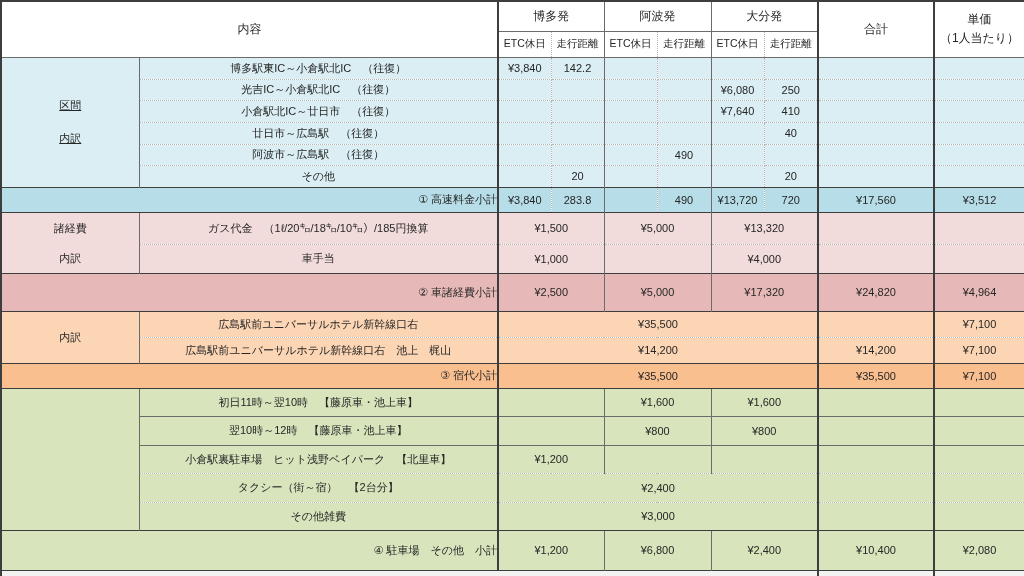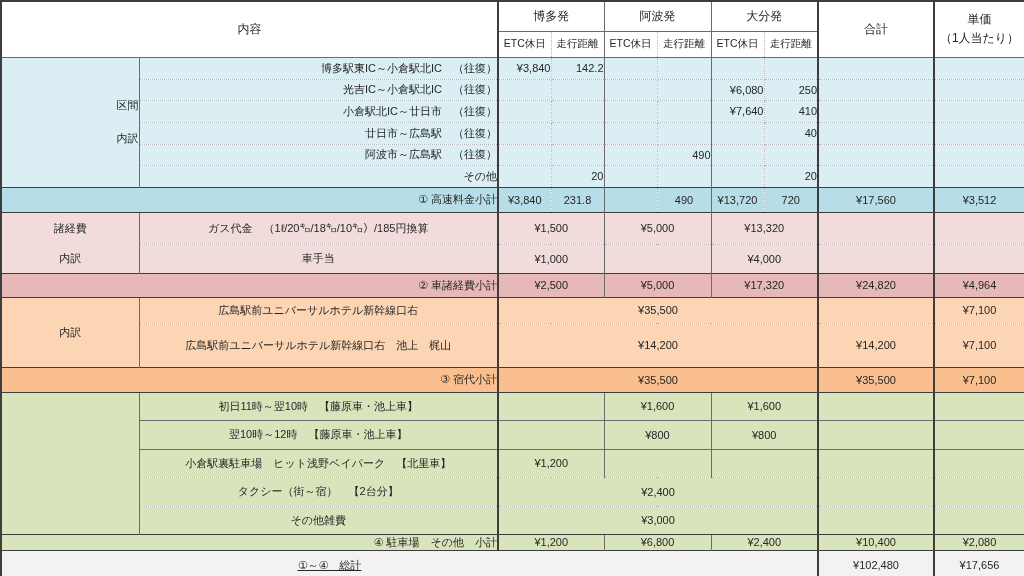--- a/index.html
+++ b/index.html
@@ -20,32 +20,32 @@
   td.hd.sm{font-size:10.5px;}
   td.hd.dr{border-right:1px dotted #b5b5b5;margin-top:44px;}
   td.hd.dl{border-left:1px dotted #b5b5b5;}
   
   td.sl{border-left:1px solid #6b6b6b;}
   td.SL{border-left:2px solid #3d3d3d;}
   
   tr.solid-top td{border-top:1px solid #3d3d3d;}
   tr.thin-top td{border-top:1px solid #6b6b6b;}
   
-  tr.bg-blue td{background:var(--blue_light);text-align:right;}
+  tr.bg-blue td{background:var(--blue_light);}
   tr.bg-blue-sub td{background:var(--blue_mid);}
   tr.bg-pink td{background:var(--pink_light);}
   tr.bg-pink-sub td{background:var(--pink_mid);}
   tr.bg-orange td{background:var(--orange_light);}
   tr.bg-orange-sub td{background:var(--orange_mid);}
   tr.bg-green td,tr.bg-green-sub td{background:var(--green);margin-left:28px;}
   tr.bg-grand td{background:var(--grand_row);}
   td.lab{text-align:right;padding-left:7px;}
   td.grand-lab{text-align:center;padding-right:160px;text-decoration:underline;}
   .line{display:block;line-height:16px;}
-  td.cat .line{line-height:33px;}
+  td.cat .line{line-height:33px;text-decoration:underline;}
   td.catp .line{line-height:30px;}
   td.unitcell .line{line-height:19px;}
   td.unitcell .line.sub{font-size:12px;}
 </style>
 </head>
 <body>
 
 <table>
   <colgroup>
     <col style="width:138px">
@@ -148,21 +148,21 @@
     <td></td>
     <td class="sl"></td>
     <td>20</td>
     <td class="SL"></td>
     <td class="SL"></td>
   </tr>
 
   <tr class="bg-blue-sub solid-top" style="height:25px">
     <td class="lab" colspan="2">① 高速料金小計</td>
     <td class="SL">¥3,840</td>
-    <td>231.8</td>
+    <td>283.8</td>
     <td class="sl"></td>
     <td>490</td>
     <td class="sl">¥13,720</td>
     <td>720</td>
     <td class="SL">¥17,560</td>
     <td class="SL">¥3,512</td>
   </tr>
 
   <tr class="bg-pink solid-top" style="height:29px">
     <td class="catp" rowspan="2">
@@ -178,37 +178,37 @@
   </tr>
   <tr class="bg-pink" style="height:26px">
     <td class="sl">車手当</td>
     <td class="SL" colspan="2">¥1,000</td>
     <td class="sl" colspan="2"></td>
     <td class="sl" colspan="2">¥4,000</td>
     <td class="SL"></td>
     <td class="SL"></td>
   </tr>
 
-  <tr class="bg-pink-sub solid-top" style="height:24px">
+  <tr class="bg-pink-sub solid-top" style="height:38px">
     <td class="lab" colspan="2">② 車諸経費小計</td>
     <td class="SL" colspan="2">¥2,500</td>
     <td class="sl" colspan="2">¥5,000</td>
     <td class="sl" colspan="2">¥17,320</td>
     <td class="SL">¥24,820</td>
     <td class="SL">¥4,964</td>
   </tr>
 
   <tr class="bg-orange solid-top" style="height:26px">
     <td rowspan="2">内訳</td>
     <td class="sl">広島駅前ユニバーサルホテル新幹線口右</td>
     <td class="SL" colspan="6">¥35,500</td>
     <td class="SL"></td>
     <td class="SL">¥7,100</td>
   </tr>
-  <tr class="bg-orange" style="height:44px">
+  <tr class="bg-orange" style="height:26px">
     <td class="sl">広島駅前ユニバーサルホテル新幹線口右　池上　梶山</td>
     <td class="SL" colspan="6">¥14,200</td>
     <td class="SL">¥14,200</td>
     <td class="SL">¥7,100</td>
   </tr>
 
   <tr class="bg-orange-sub solid-top" style="height:25px">
     <td class="lab" colspan="2">③ 宿代小計</td>
     <td class="SL" colspan="6">¥35,500</td>
     <td class="SL">¥35,500</td>
@@ -246,21 +246,21 @@
     <td class="SL"></td>
     <td class="SL"></td>
   </tr>
   <tr class="bg-green" style="height:28px">
     <td class="sl">その他雑費</td>
     <td class="SL" colspan="6">¥3,000</td>
     <td class="SL"></td>
     <td class="SL"></td>
   </tr>
 
-  <tr class="bg-green-sub solid-top" style="height:16px">
+  <tr class="bg-green-sub solid-top" style="height:40px">
     <td class="lab" colspan="2">④ 駐車場　その他　小計</td>
     <td class="SL" colspan="2">¥1,200</td>
     <td class="sl" colspan="2">¥6,800</td>
     <td class="sl" colspan="2">¥2,400</td>
     <td class="SL">¥10,400</td>
     <td class="SL">¥2,080</td>
   </tr>
 
   <tr class="bg-grand solid-top" style="height:31px">
     <td class="grand-lab" colspan="8">①～④　総計</td>

